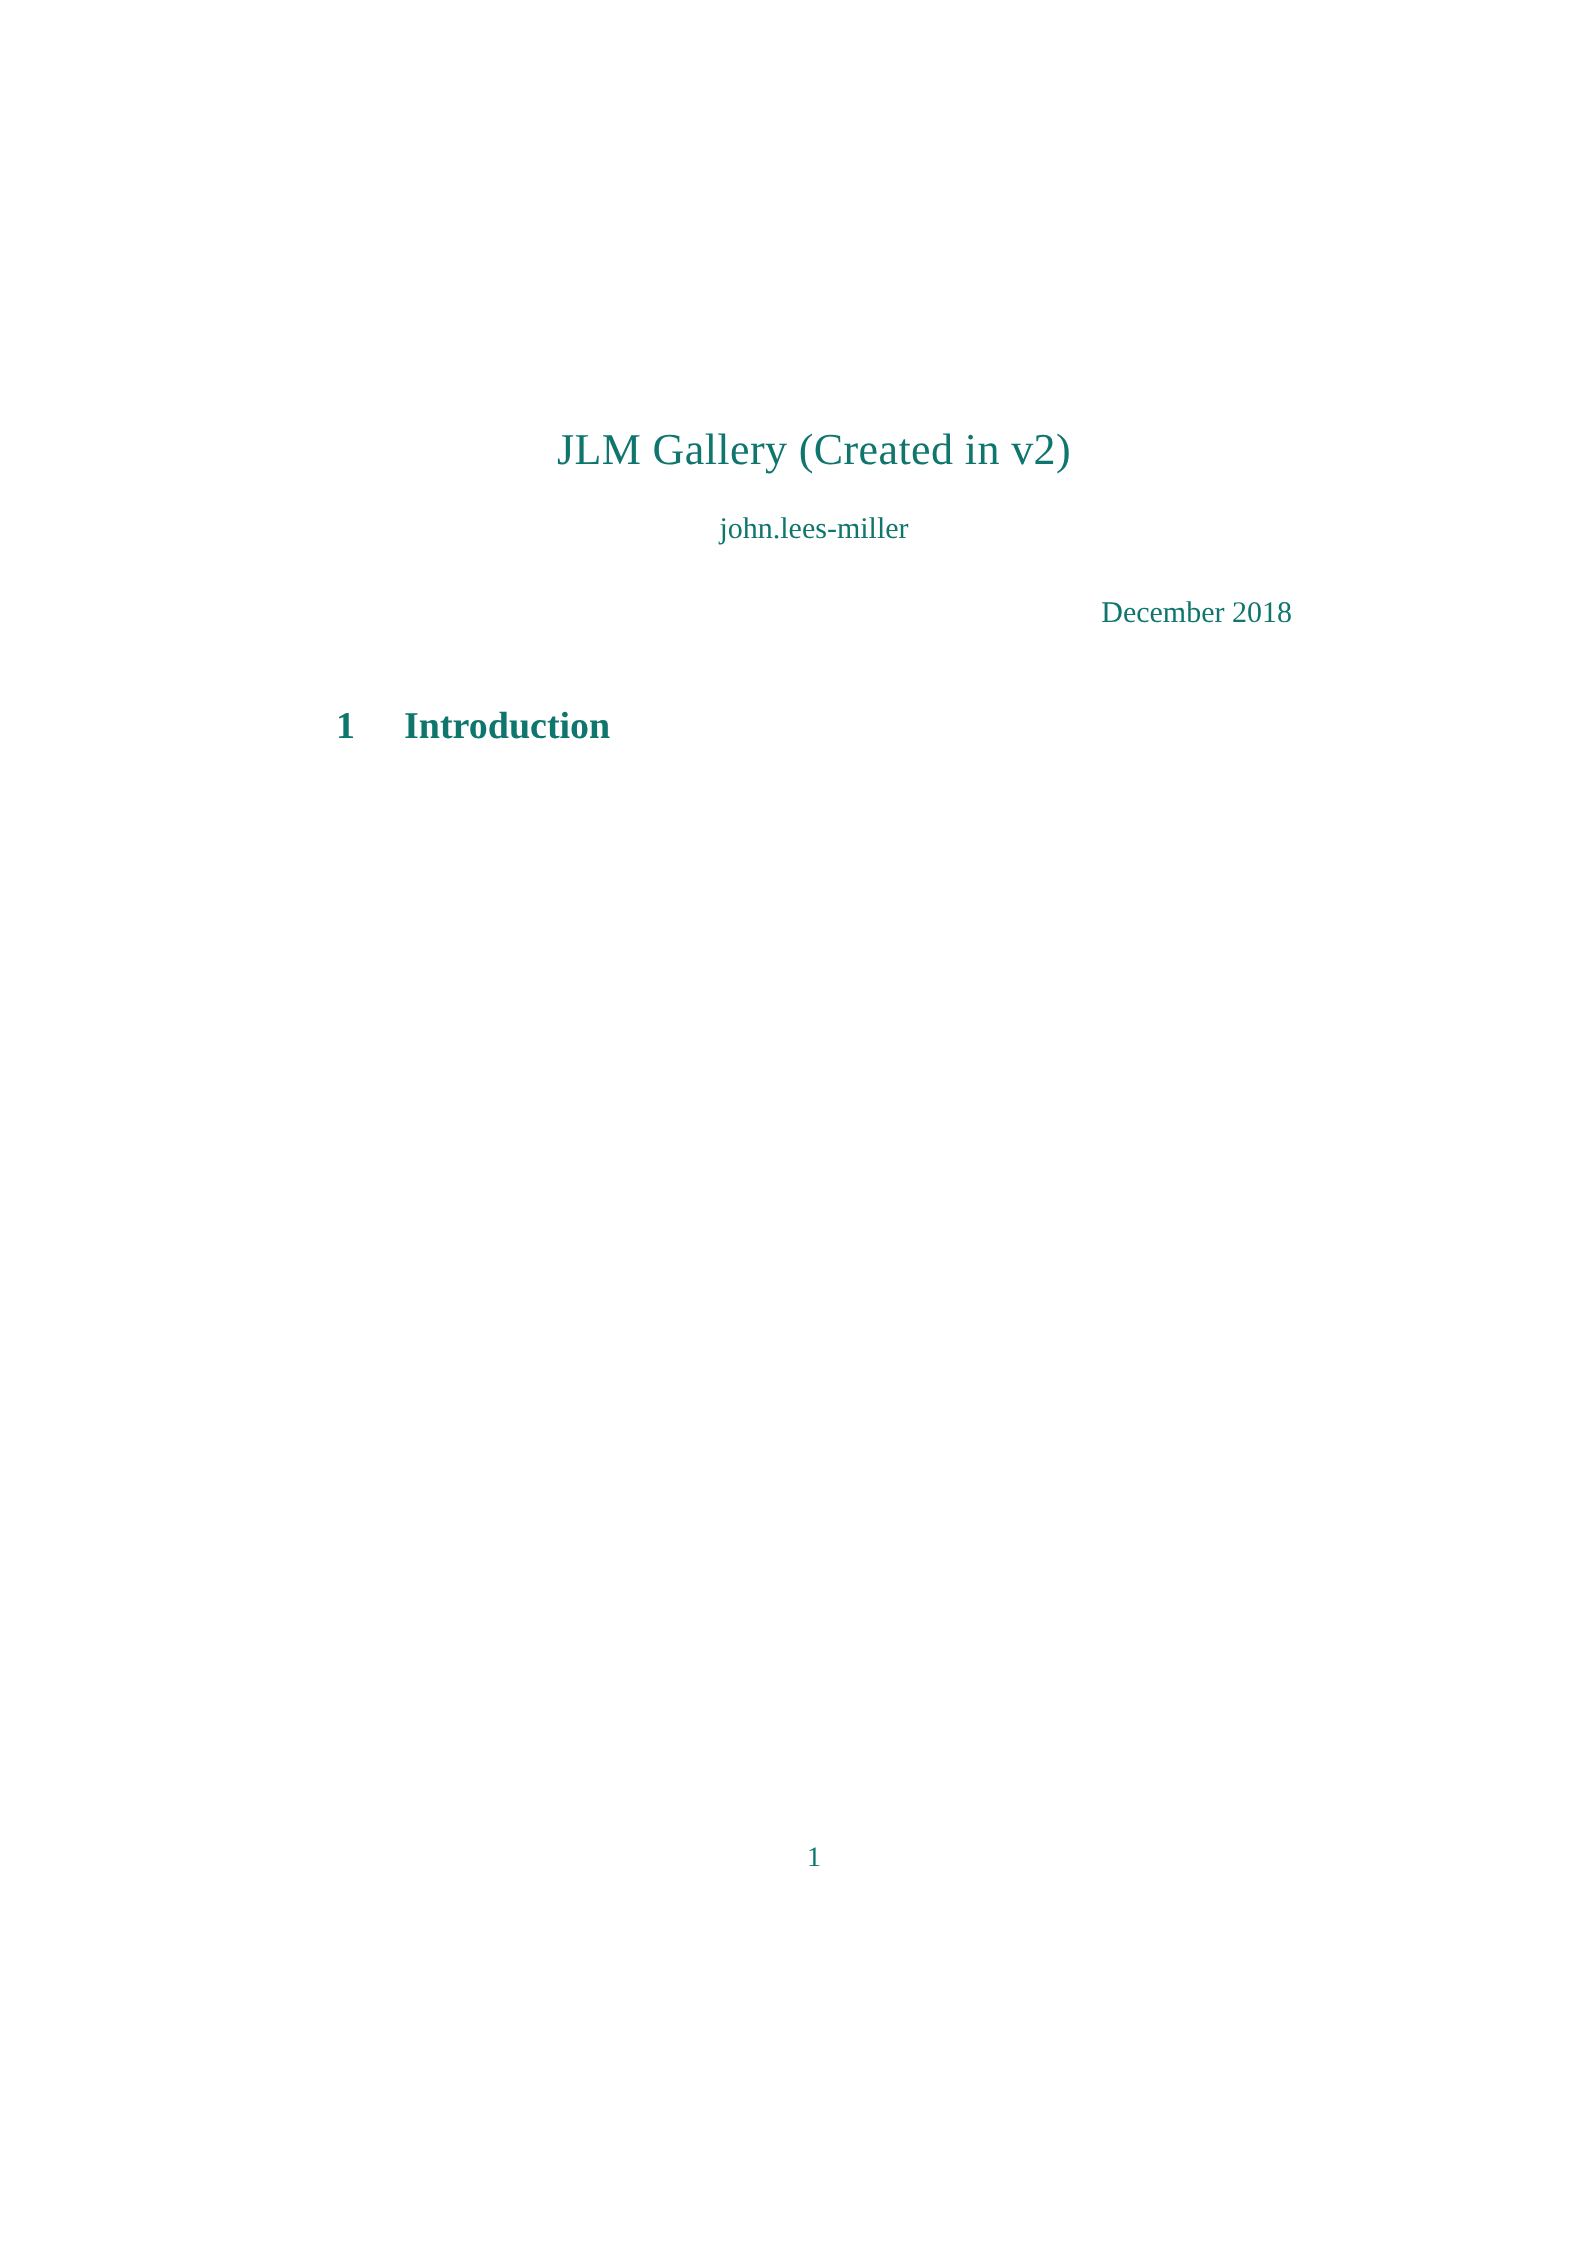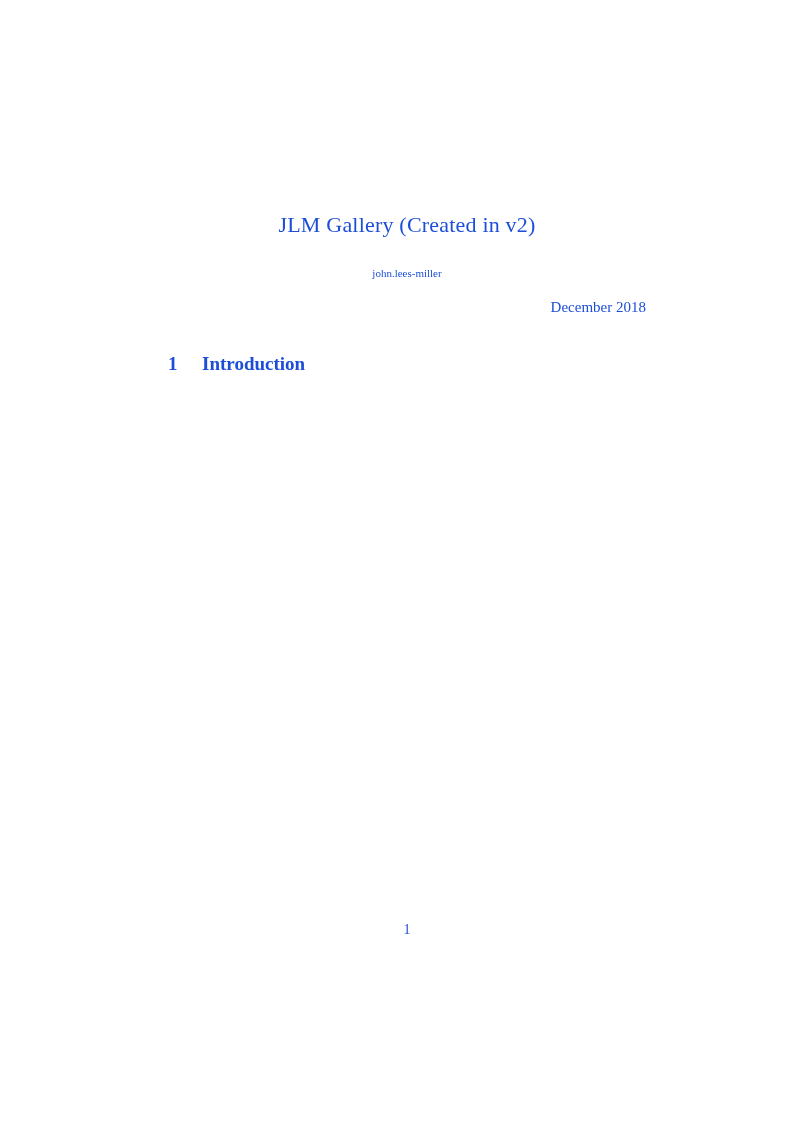--- a/index.html
+++ b/index.html
@@ -7,21 +7,21 @@
   html, body {
     background: #ffffff;
   }
 
   .page {
     position: relative;
     width: 794px;
     height: 1123px;
     background: #ffffff;
     font-family: "Liberation Serif", "DejaVu Serif", serif;
-    color: #1d4ed8;
+    color: #0f766e;
     overflow: hidden;
     margin: 0 auto;
   }
 
   
   .textblock {
     position: absolute;
     left: 168px;
     width: 478px;
   }
@@ -29,23 +29,23 @@
   .doc-title {
     top: 212px;
     text-align: center;
     font-size: 22px;
     font-weight: 400;
     line-height: 1.2;
     letter-spacing: 0.2px;
   }
 
   .doc-author {
-    top: 267px;
+    top: 256px;
     text-align: center;
-    font-size: 11px;
+    font-size: 15px;
     line-height: 1.2;
   }
 
   .doc-date {
     top: 298px;
     text-align: right;
     font-size: 15px;
     line-height: 1.2;
   }
 

